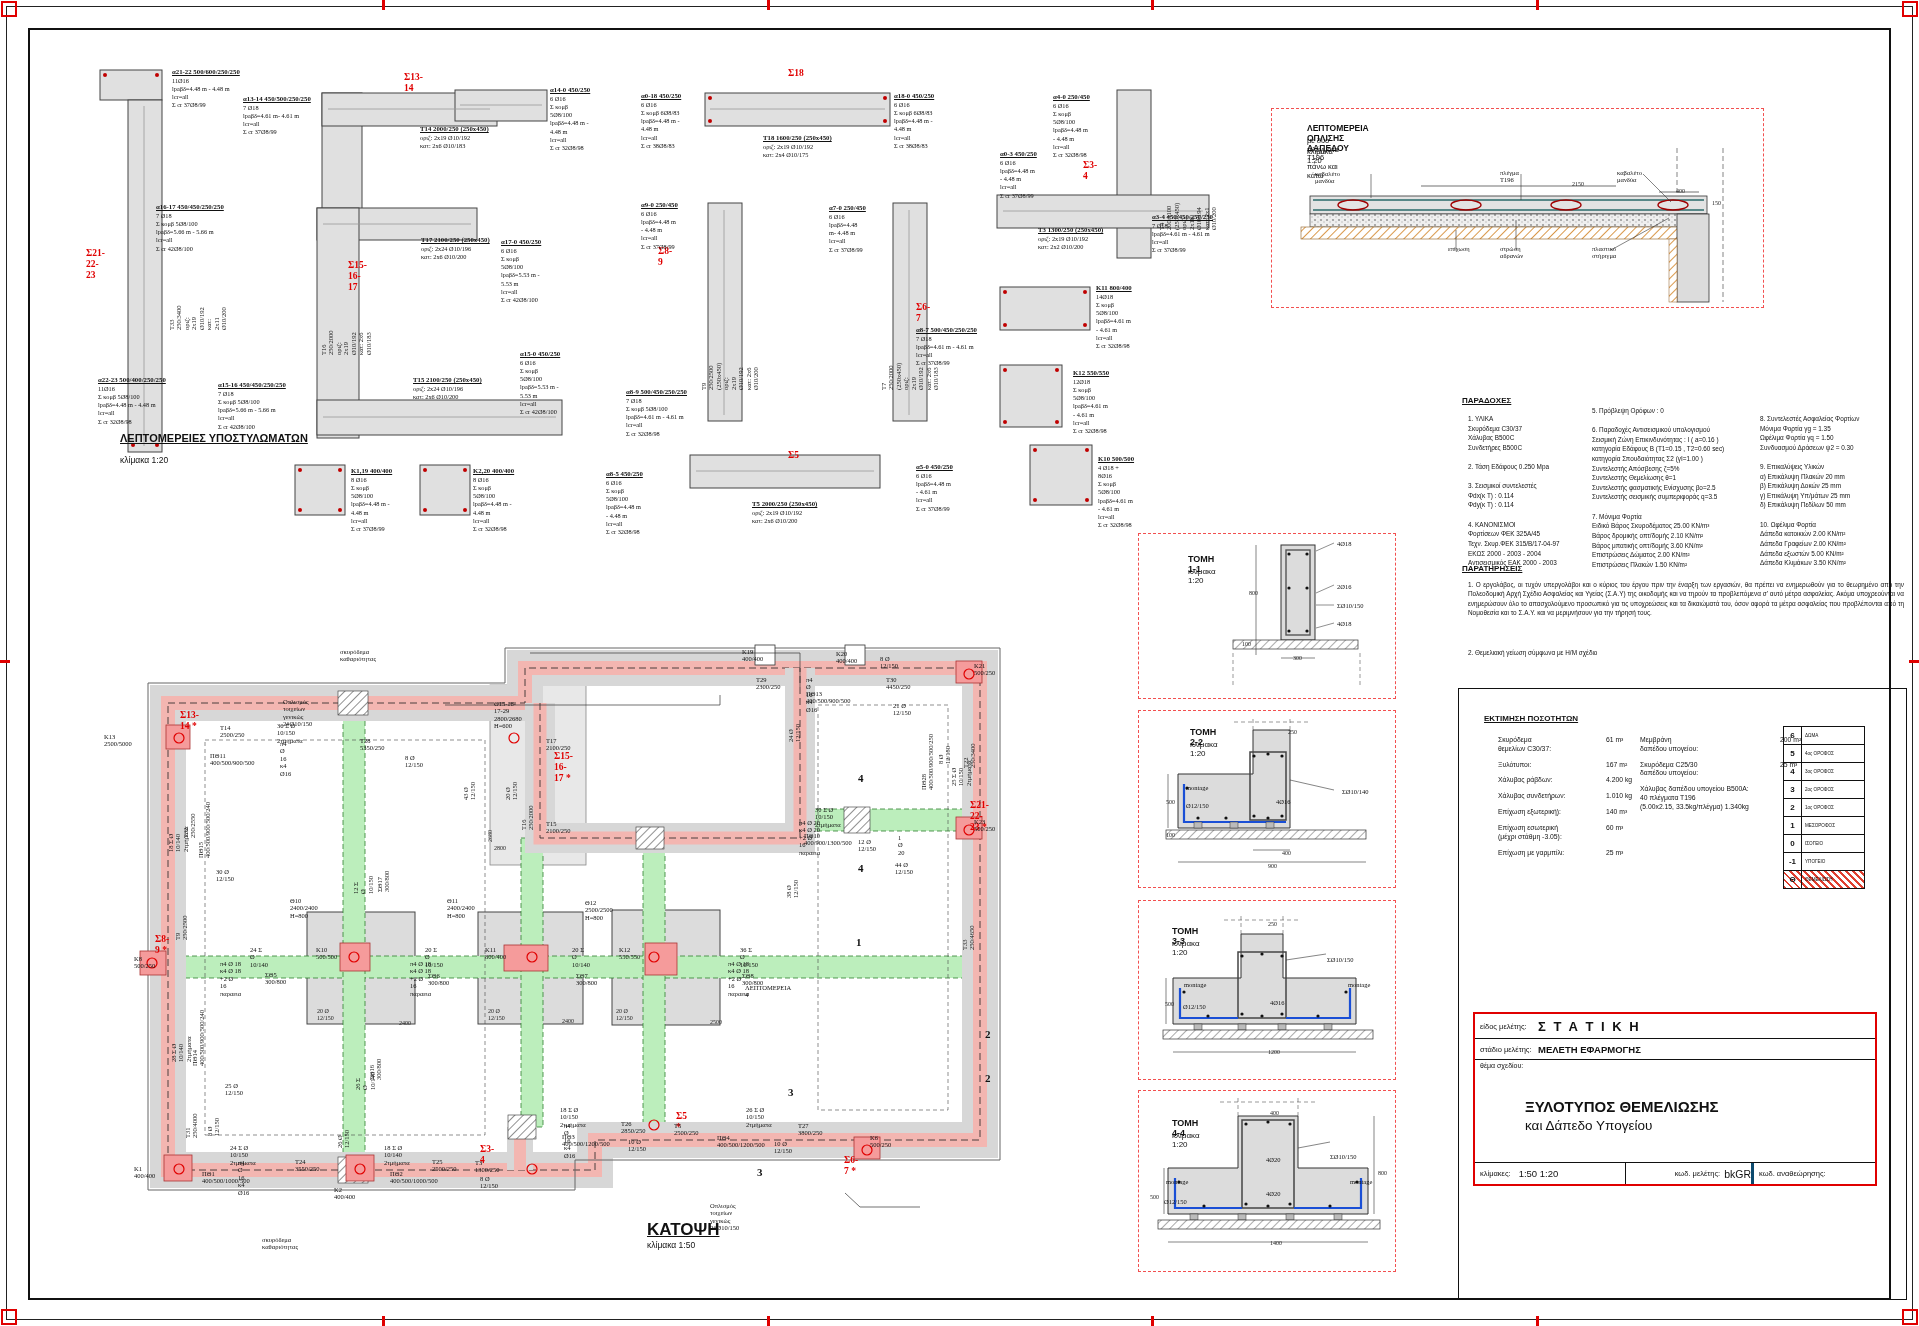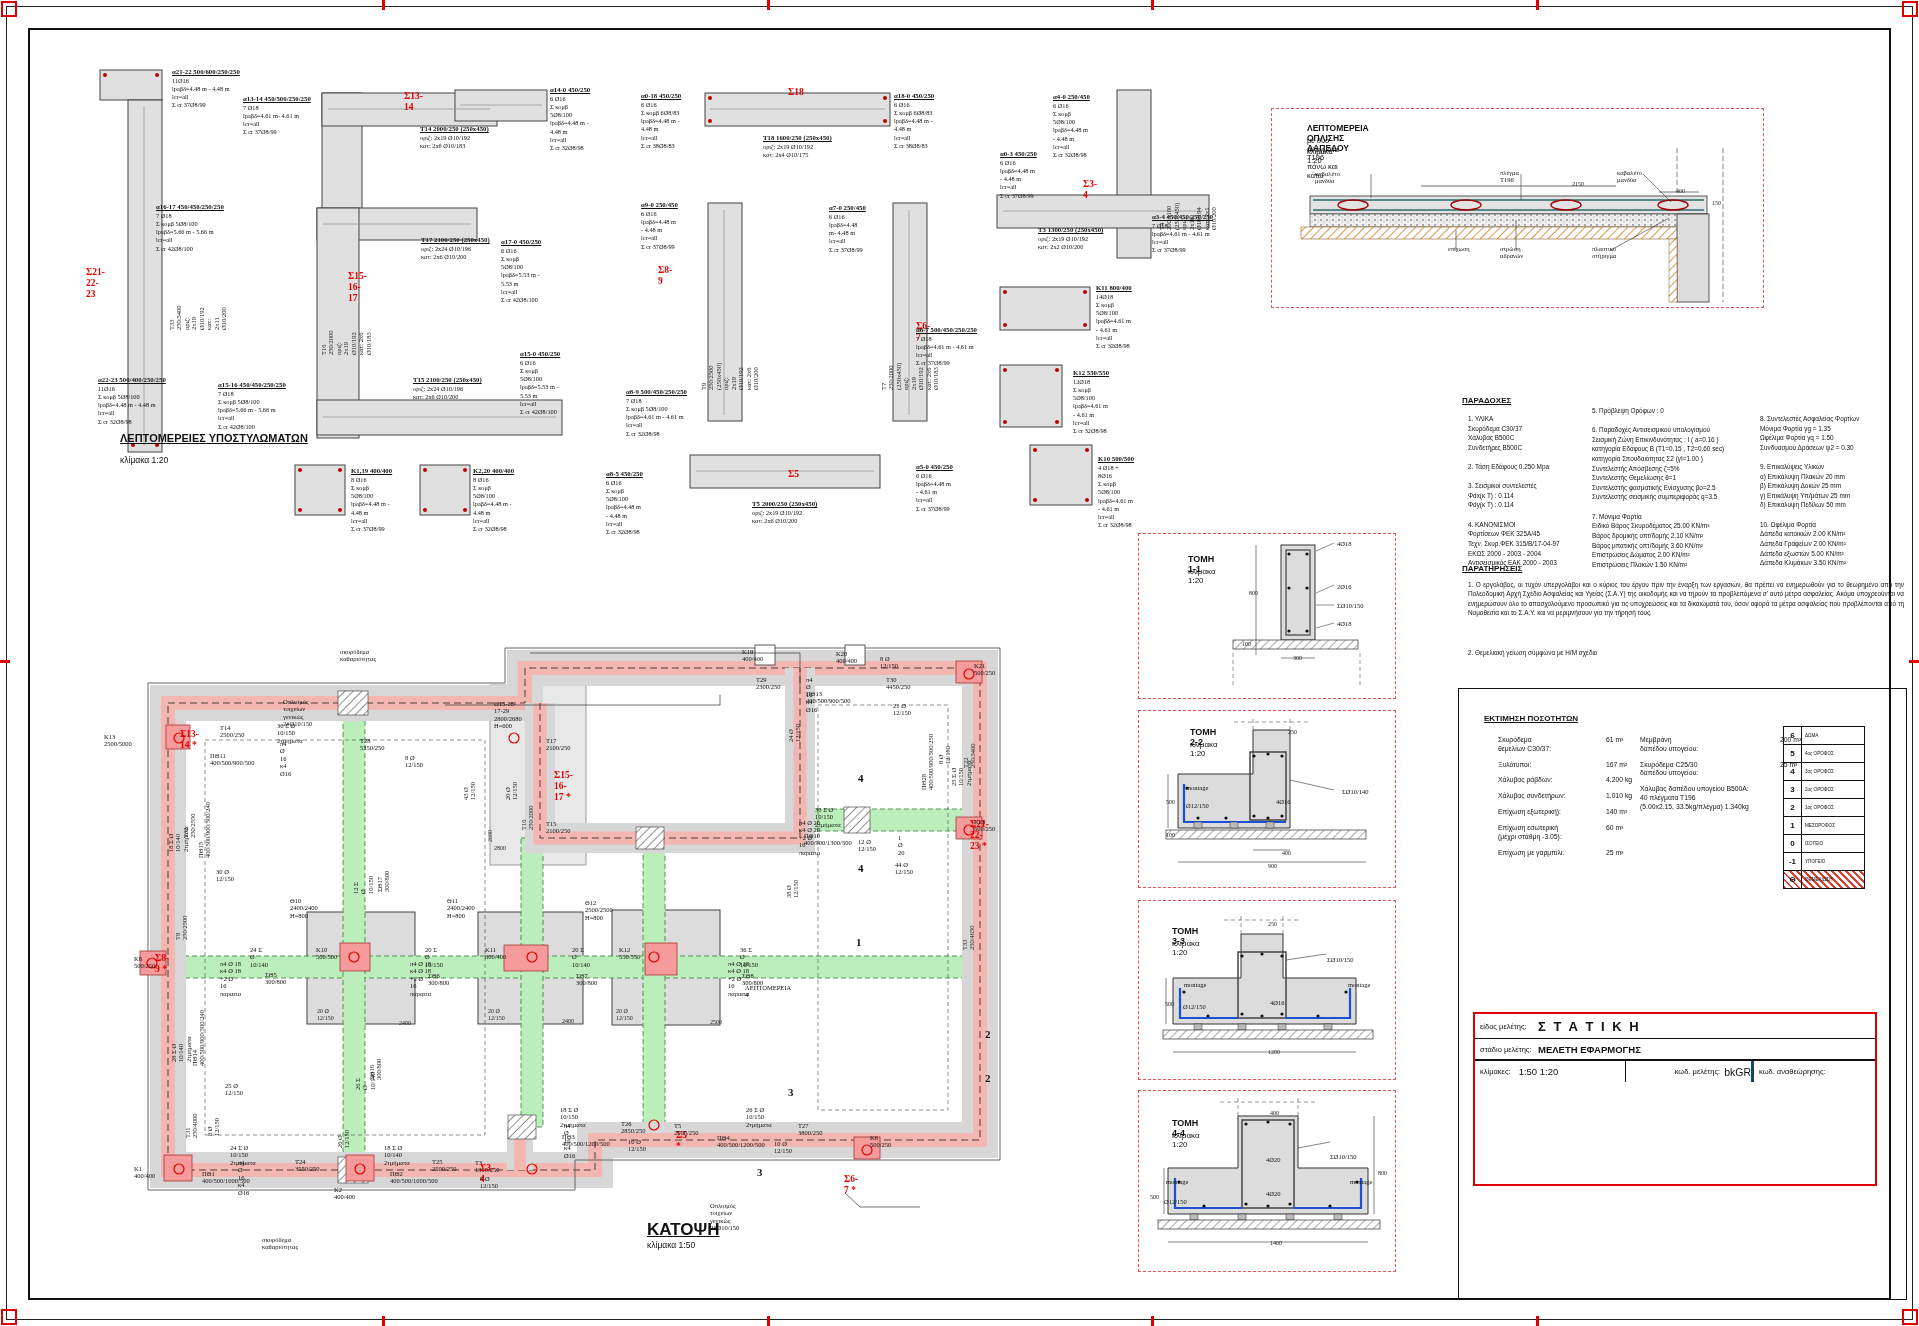--- a/index.html
+++ b/index.html
@@ -8,21 +8,21 @@
   .abs{position:absolute;}
   
   .frame-outer{position:absolute;left:6px;top:6px;width:1905px;height:1312px;border:1px solid #222;}
   .frame-inner{position:absolute;left:28px;top:28px;width:1859px;height:1268px;border:2px solid #111;}
   .panel-box{position:absolute;left:1458px;top:688px;width:447px;height:610px;border:1px solid #111;}
   .cm{position:absolute;width:12px;height:12px;border:2px solid #e00000;}
   .tick{position:absolute;background:#e00000;}
   
   .lbl{position:absolute;font-size:6.5px;line-height:1.15;color:#111;white-space:pre-line;}
   .lbl.v{transform:rotate(-90deg);transform-origin:0 0;}
-  .lbl.red{color:#e00000;font-weight:bold;font-size:9.5px;font-family:"Liberation Serif",serif;margin-top:19px;}
+  .lbl.red{color:#e00000;font-weight:bold;font-size:9.5px;font-family:"Liberation Serif",serif;}
   .lbl.big{font-size:11px;font-weight:bold;}
   .lbl.dim{font-size:6px;color:#222;}
   .lbl.st{font-family:"Liberation Sans",sans-serif;font-weight:bold;font-size:9px;}
   .lbl.ss{font-family:"Liberation Sans",sans-serif;font-size:8px;}
   .lbl.ft{font-family:"Liberation Sans",sans-serif;font-size:8.5px;font-weight:bold;}
   .lbl.fs{font-family:"Liberation Sans",sans-serif;font-size:7.5px;}
   
   .ann{position:absolute;font-size:6.3px;line-height:1.3;}
   .ann-t{font-weight:bold;text-decoration:underline;font-size:6.8px;white-space:nowrap;}
   .ann-l{white-space:pre-line;}
@@ -170,21 +170,21 @@
         <circle cx="825" cy="81" r="2"></circle>
     </g>
   </svg>
   <div class="sec-title" style="left:120px;top:432px">ΛΕΠΤΟΜΕΡΕΙΕΣ  ΥΠΟΣΤΥΛΩΜΑΤΩΝ</div>
   <div class="sec-scale" style="left:120px;top:455px">κλίμακα 1:20</div>
   <div class="abs" style="left:0;top:0">
 
   <div class="lbl red" style="left: 86px; top: 248px;">Σ21-22-23</div>
       <div class="lbl red" style="left: 404px; top: 72px;">Σ13-14</div>
       <div class="lbl red" style="left: 788px; top: 68px;">Σ18</div>
-      <div class="lbl red" style="left: 348px; top: 252px;">Σ15-16-17</div>
+      <div class="lbl red" style="left: 348px; top: 260px;">Σ15-16-17</div>
       <div class="lbl red" style="left: 658px; top: 246px;">Σ8-9</div>
       <div class="lbl red" style="left: 916px; top: 302px;">Σ6-7</div>
       <div class="lbl red" style="left: 1083px; top: 160px;">Σ3-4</div>
       <div class="lbl red" style="left: 788px; top: 450px;">Σ5</div>
       <div class="lbl v" style="left: 168px; top: 330px;">T33 250/3400  οριζ: 2x19 Ø10/192  κατ: 2x11 Ø10/200</div>
       <div class="lbl v" style="left: 320px; top: 355px;">T16 250/2000  οριζ: 2x19 Ø10/192  κατ: 2x6 Ø10/183</div>
       <div class="lbl v" style="left: 700px; top: 390px;">T9 250/2500 (250x450)  οριζ: 2x19 Ø10/192  κατ: 2x6 Ø10/200</div>
       <div class="lbl v" style="left: 880px; top: 390px;">T7 250/2000 (250x450)  οριζ: 2x19 Ø10/192  κατ: 2x6 Ø10/183</div>
       <div class="lbl v" style="left: 1158px; top: 230px;">T4 200/1100 (250x450)  οριζ: 2x18 Ø10/194  κατ: 2x1 Ø10/200</div>
     </div>
@@ -1038,20 +1038,25 @@
   <div class="tb tbred">
     <div class="tbr-left">
       <div class="row-kind">
         <span class="k">είδος μελέτης:</span>
         <span class="kind-v">Σ Τ Α Τ Ι Κ Η</span>
       </div>
       <div class="row-stage">
         <span class="k" style="font-size:7.5px;padding-left:5px;width:58px">στάδιο μελέτης:</span>
         <span class="stage-v">ΜΕΛΕΤΗ ΕΦΑΡΜΟΓΗΣ</span>
       </div>
+      <div class="row-subject">
+        <div class="small-k">θέμα σχεδίου:</div>
+        <div class="subject1">ΞΥΛΟΤΥΠΟΣ  ΘΕΜΕΛΙΩΣΗΣ</div>
+        <div class="subject2">και Δάπεδο Υπογείου</div>
+      </div>
       <div class="row-bottom">
         <div class="rb-c1">
           <span style="padding-left:5px">κλίμακες:</span>
           <span class="scales-v">1:50    1:20</span>
         </div>
         <div class="rb-c2">
           <span style="padding-left:5px">κωδ. μελέτης:</span>
           <span class="code-v">bkGR</span>
         </div>
         <div class="rb-c3">

